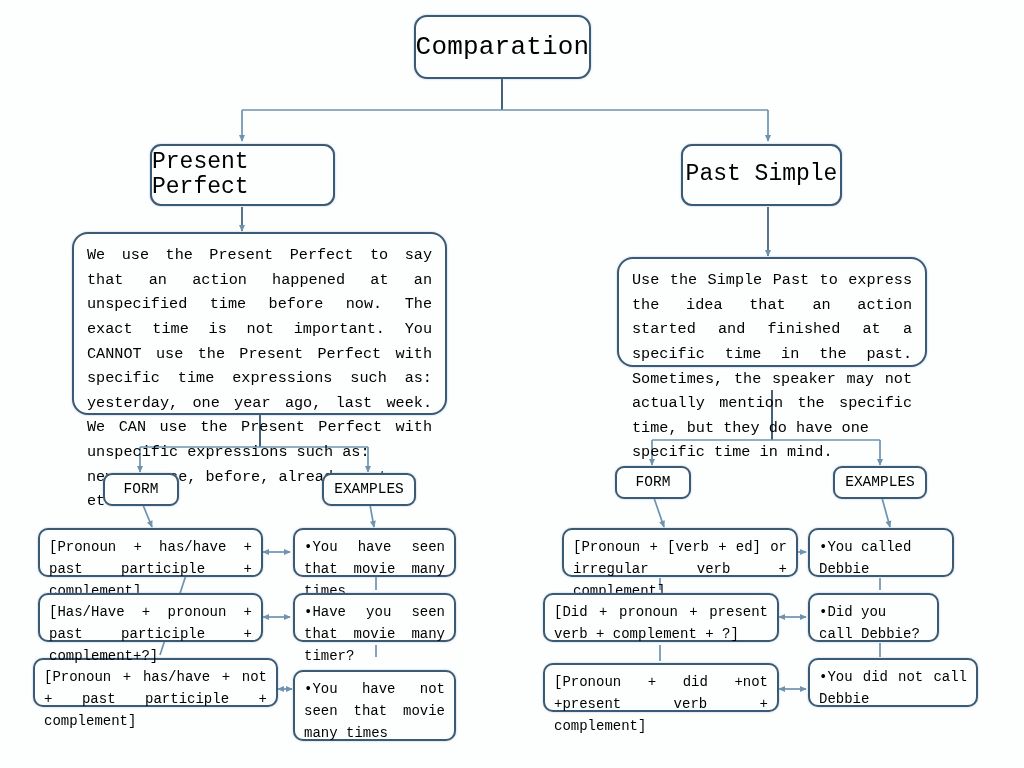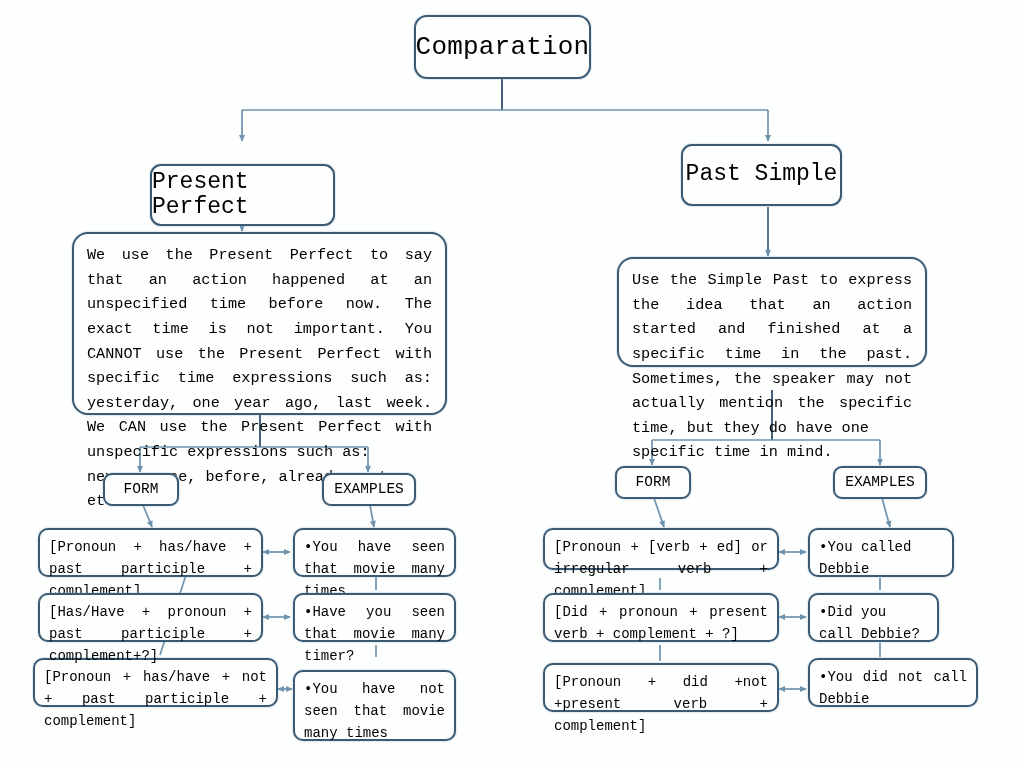--- a/index.html
+++ b/index.html
@@ -162,21 +162,21 @@
       <path d="M779,552 L806,552" marker-end="url(#arrow)" marker-start="url(#arrowback)"></path>
       <path d="M779,617 L806,617" marker-end="url(#arrow)" marker-start="url(#arrowback)"></path>
       <path d="M779,689 L806,689" marker-end="url(#arrow)" marker-start="url(#arrowback)"></path>
     </g>
   </svg>
 
   <div class="node title-node" style="left:414px; top:15px; width:177px; height:64px;">
     <span class="txt">Comparation</span>
   </div>
 
-  <div class="node sub-node" style="left:150px; top:144px; width:185px; height:62px;margin-top:20px;">
+  <div class="node sub-node" style="left:150px; top:144px; width:185px; height:62px;">
     <span class="txt">Present Perfect</span>
   </div>
 
   <div class="node sub-node" style="left:681px; top:144px; width:161px; height:62px;">
     <span class="txt">Past Simple</span>
   </div>
 
   <div class="node para-node" style="left:72px; top:232px; width:375px; height:183px;">
     <span class="txt">
       <span>We use the Present Perfect to say that an action happened at an unspecified time before now. The exact time is not important. You CANNOT use the Present Perfect with specific time expressions such as: yesterday, one year ago, last week. We CAN use the Present Perfect with unspecific expressions such as:</span>
@@ -218,21 +218,21 @@
   <div class="node item-node" style="left:293px; top:528px; width:163px; height:49px;">
     <span class="txt">•You have seen that movie many times</span>
   </div>
   <div class="node item-node" style="left:293px; top:593px; width:163px; height:49px;">
     <span class="txt">•Have you seen that movie many timer?</span>
   </div>
   <div class="node item-node" style="left:293px; top:658px; width:163px; height:71px;margin-top:12px;">
     <span class="txt">•You have not seen that movie many times</span>
   </div>
 
-  <div class="node item-node" style="left:543px; top:528px; width:236px; height:42px;">
+  <div class="node item-node" style="left:562px; top:528px; width:236px; height:49px;">
     <span class="txt">[Pronoun + [verb + ed] or irregular verb + complement]</span>
   </div>
   <div class="node item-node" style="left:543px; top:593px; width:236px; height:49px;">
     <span class="txt">[Did + pronoun + present verb + complement + ?]</span>
   </div>
   <div class="node item-node" style="left:543px; top:663px; width:236px; height:49px;">
     <span class="txt">[Pronoun + did +not +present verb + complement]</span>
   </div>
 
   <div class="node item-node nojust" style="left:808px; top:528px; width:146px; height:49px;">

